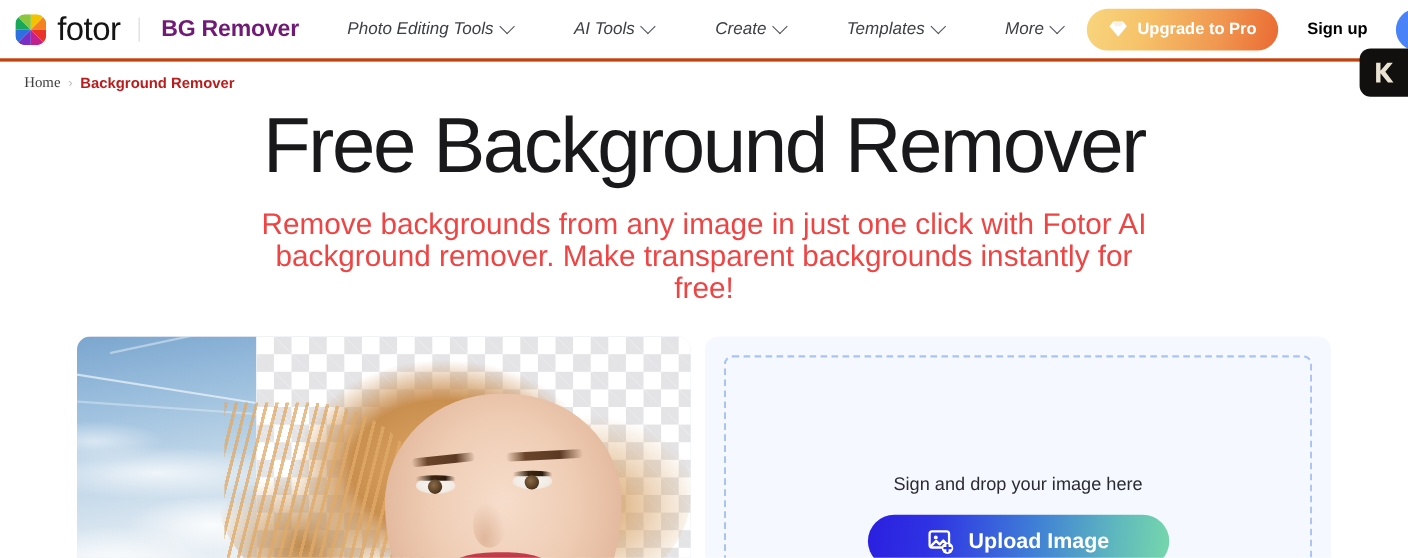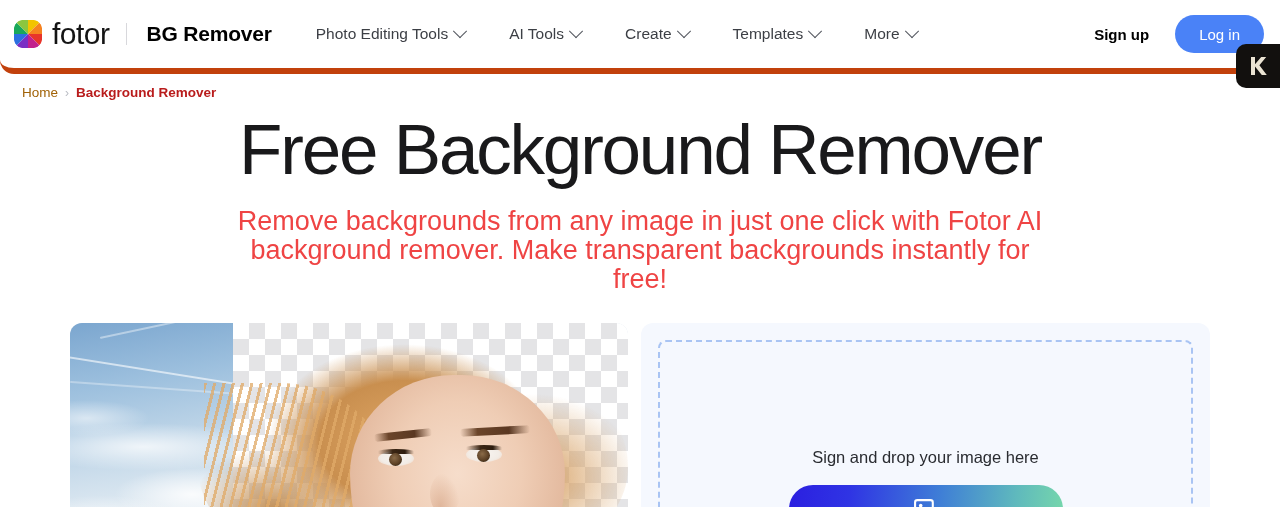--- a/index.html
+++ b/index.html
@@ -12,30 +12,29 @@
 
   body {
     font-family: "Liberation Sans", sans-serif;
     background: #ffffff;
     color: #1a1a1a;
     position: relative;
   }
 
   
   .header {
-    height: 74px;
+    height: 56px;
     width: 100%;
     display: flex;
     align-items: center;
     padding: 0 16px 0 14px;
-    border-bottom: 6px solid #c2410c;
+    border-bottom: 3px solid #c2410c;
     background: #fff;
     position: relative;
     z-index: 5;
-    border-radius: 14px;
   }
 
   .brand {
     display: flex;
     align-items: center;
     gap: 10px;
     flex: 0 0 auto;
   }
 
   .logo-mark {
@@ -59,30 +58,31 @@
   .brand-sep {
     width: 1px;
     height: 22px;
     background: #d8d8dc;
     margin: 0 10px 0 6px;
   }
 
   .product-name {
     font-size: 21px;
     font-weight: 700;
-    color: #000000;
+    color: #701a75;
     letter-spacing: -0.2px;
     white-space: nowrap;
   }
 
   .nav {
     display: flex;
     align-items: flex-end;
     margin-left: 22px;
-    gap: 0;
+    gap: 12px;
+    font-style: italic;
   }
 
   .nav-item {
     display: flex;
     align-items: center;
     gap: 7px;
     padding: 8px 22px;
     font-size: 15.5px;
     color: #3c3f45;
     cursor: pointer;
@@ -162,21 +162,21 @@
   }
 
   
   .breadcrumb {
     display: flex;
     align-items: center;
     gap: 7px;
     padding: 11px 0 0 22px;
     font-size: 13.5px;
   }
-  .crumb-home { color: #a16207; cursor: pointer; }
+  .crumb-home { color: #404040; cursor: pointer; font-family: Liberation Serif, serif; }
   .crumb-sep  { color: #b9bcc3; font-size: 12px; }
   .crumb-cur  { color: #b91c1c; font-weight: 700; }
 
   
   .hero {
     text-align: center;
     padding-top: 14px;
   }
 
   .hero-title {
@@ -451,20 +451,29 @@
       <span>Templates</span>
       <i class="chev"></i>
     </div>
     <div class="nav-item">
       <span>More</span>
       <i class="chev"></i>
     </div>
   </nav>
 
   <div class="header-right">
+    <button class="btn-upgrade">
+      <span>
+        <svg width="17" height="15" viewBox="0 0 17 15">
+          <path d="M4 0.6h9l3.4 4.2L8.5 14.4 0.6 4.8z" fill="#ffffff"></path>
+          <path d="M4 0.6h9l-1.6 4.2H5.6z" fill="#f7f2e8"></path>
+        </svg>
+      </span>
+      <span>Upgrade to Pro</span>
+    </button>
     <div class="btn-signup">Sign up</div>
     <button class="btn-login">Log in</button>
   </div>
 </div>
 
 <div class="corner-badge">
   <svg width="24" height="24" viewBox="0 0 24 24">
     <path d="M5 3h4v7.3L15.2 3h5L13.4 11.3 20.8 21h-5L9 12.6V21H5z" fill="#eae3d2"></path>
   </svg>
 </div>
@@ -512,18 +521,19 @@
       <button class="btn-upload">
         <span>
           <svg width="25" height="25" viewBox="0 0 24 24">
             <rect x="2" y="3" width="17" height="14" rx="2.2" fill="none" stroke="#ffffff" stroke-width="2"></rect>
             <circle cx="7.4" cy="8.2" r="1.7" fill="#ffffff"></circle>
             <path d="M3.4 15.6l4.3-4.4 3.1 3.1 3.2-3.4 3.6 3.9" fill="none" stroke="#ffffff" stroke-width="2" stroke-linejoin="round" stroke-linecap="round"></path>
             <circle cx="17.6" cy="17.6" r="5" fill="#ffffff"></circle>
             <path d="M17.6 14.9v5.4M14.9 17.6h5.4" stroke="#2b35e2" stroke-width="1.9" stroke-linecap="round"></path>
           </svg>
         </span>
+        <span>Upload Image</span>
       </button>
       <div class="hint">Drop an image (20 M) or URL</div>
     </div>
   </div>
 
 </div>
 
 </body></html>

